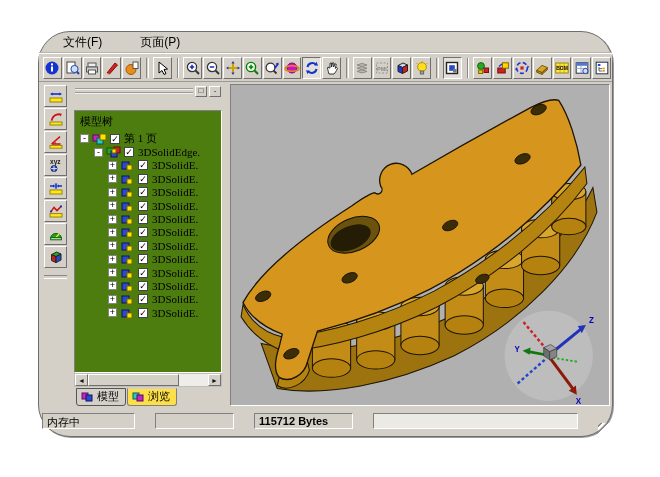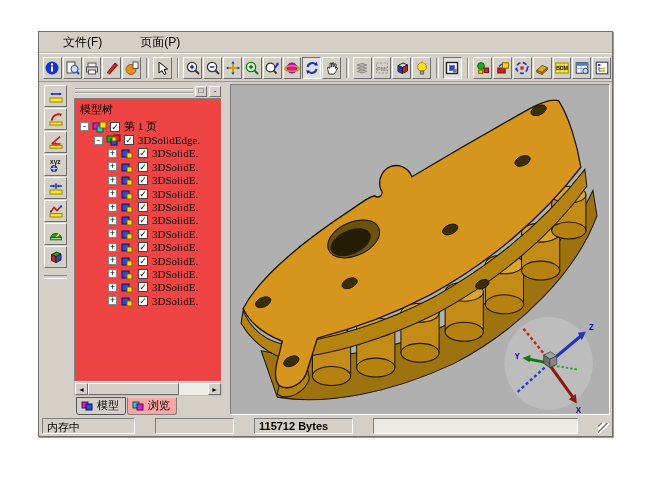--- a/index.html
+++ b/index.html
@@ -1,19 +1,19 @@
 <!DOCTYPE html>
 <html><head>
 <meta charset="utf-8">
 <style>
   html,body{margin:0;padding:0;background:#fff;width:660px;height:477px;
     font-family:"Liberation Sans","DejaVu Sans",sans-serif;-webkit-font-smoothing:none;}
   *{box-sizing:border-box;}
   .win{position:absolute;left:38px;top:31px;width:575px;height:406px;background:#d4d0c8;
-ic    border:1px solid #717171;box-shadow:1px 1px 0 #9a9a9a;display:flex;flex-direction:column;}
+ic    border:1px solid #717171;box-shadow:1px 1px 0 #9a9a9a;display:flex;flex-direction:column;border-radius:32px;}
   .win{border:1px solid #6e6e6e;}
   
   .menubar{height:21px;display:flex;align-items:center;padding-left:20px;gap:30px;
     border-bottom:1px solid #b8b4ac;font-size:12px;color:#000;}
   .menu-item{padding:2px 4px;cursor:default;}
   
   .toolbar{height:29px;display:flex;align-items:center;padding-left:4px;
     border-top:1px solid #fff;border-bottom:1px solid #999;background:#d4d0c8;}
   .tb{width:23px;height:22px;display:flex;align-items:center;justify-content:center;
     background:#d4d0c8;border:1px solid;border-color:#fff #6f6f6f #6f6f6f #fff;margin-right:1px;padding:0;}
@@ -25,46 +25,46 @@
   .leftbar{width:33px;padding:3px 0 0 5px;display:flex;flex-direction:column;align-items:flex-start;}
   .ltb{width:23px;height:22px;display:flex;align-items:center;justify-content:center;
     background:#d4d0c8;border:1px solid;border-color:#fff #6f6f6f #6f6f6f #fff;margin-bottom:1px;padding:0;}
   .lsep{width:23px;height:4px;margin-top:6px;border-top:1px solid #8a8a8a;border-bottom:1px solid #fff;}
   
   .panel{width:152px;display:flex;flex-direction:column;padding:2px 2px 0 2px;}
   .gripper{height:14px;display:flex;align-items:center;gap:2px;padding:0 1px;}
   .grip-lines{flex:1;height:6px;border-top:2px groove #efefef;border-bottom:2px groove #efefef;}
   .mini-btn{width:12px;height:11px;font-size:8px;line-height:8px;display:flex;align-items:center;justify-content:center;
     background:#d4d0c8;border:1px solid;border-color:#fff #6f6f6f #6f6f6f #fff;padding:0;color:#222;}
-  .treebox{flex:1;border:1px solid;border-color:#808080 #fff #fff #808080;background:#ef4444;
-    overflow:hidden;padding:2px 0 0 3px;}
+  .treebox{flex:1;border:1px solid;border-color:#808080 #fff #fff #808080;background:#4d7c0f;
+    overflow:hidden;padding:2px 0 0 3px;margin-top:12px;}
   .tree-title{font-size:11px;padding:1px 2px 3px 2px;color:#000;}
   .trow{display:flex;align-items:center;height:13.4px;font-size:11px;white-space:nowrap;}
   .lvl0{padding-left:2px;} .lvl1{padding-left:16px;} .lvl2{padding-left:30px;}
   .tg{width:9px;height:9px;border:1px solid #848484;background:#fff;font-size:9px;line-height:7px;
     text-align:center;margin-right:3px;flex:none;color:#000;}
   .tree-ic{margin-right:3px;flex:none;}
   .cb{width:10px;height:10px;border:1px solid #444;background:#fff;font-size:9px;line-height:9px;
     font-weight:bold;text-align:center;margin-right:4px;flex:none;color:#000;}
   .tlab{overflow:hidden;font-family:Liberation Serif, serif;}
   .hscroll{height:14px;display:flex;align-items:stretch;background:#efede8;border:1px solid #c0beb8;}
   .sarrow{width:13px;font-size:7px;line-height:11px;text-align:center;background:#d4d0c8;
     border:1px solid;border-color:#fff #6f6f6f #6f6f6f #fff;padding:0;color:#111;}
   .sthumb{width:62%;background:#d4d0c8;border:1px solid;border-color:#fff #6f6f6f #6f6f6f #fff;}
   .tabs{height:19px;display:flex;gap:1px;padding:1px 0 0 2px;}
-  .tab{display:flex;align-items:center;gap:3px;font-size:11px;padding:0 6px 1px 4px;background:#fca5a5;
+  .tab{display:flex;align-items:center;gap:3px;font-size:11px;padding:0 6px 1px 4px;background:#fde047;
     border:1px solid #808080;border-top:1px solid #d4d0c8;border-radius:0 0 3px 3px;color:#000;}
   .tab.active{border-top:1px solid #d4d0c8;background:#d4d0c8;font-weight:normal;border-color:#555;text-align:right;}
   .splitter{width:6px;}
   
   .viewport{flex:1;border:1px solid;border-color:#808080 #fff #fff #808080;background:#b0b0b0;
     position:relative;margin:2px 2px 0 0;}
   .viewport svg{position:absolute;inset:0;}
   
-  .statusbar{height:21px;display:flex;align-items:center;gap:20px;padding:2px 3px 2px 3px;}
+  .statusbar{height:30px;display:flex;align-items:center;gap:20px;padding:2px 3px 2px 3px;}
   .scell{height:16px;border:1px solid;border-color:#808080 #fff #fff #808080;background:#d4d0c8;
     font-size:11px;padding:1px 4px;color:#000;white-space:nowrap;overflow:hidden;}
   .c1{width:93px;} .c2{width:79px;} .c3{width:99px;font-weight:bold;} .c4{flex:1;background:#eceae4;}
   .grip{width:11px;height:11px;align-self:flex-end;
     background:
      linear-gradient(135deg,transparent 0 6px,#8a8a8a 6px 7.5px,#fff 7.5px 9px,transparent 9px) ,
      linear-gradient(135deg,transparent 0 2px,#8a8a8a 2px 3.5px,#fff 3.5px 5px,transparent 5px);}
 </style>
 </head>
 <body>

